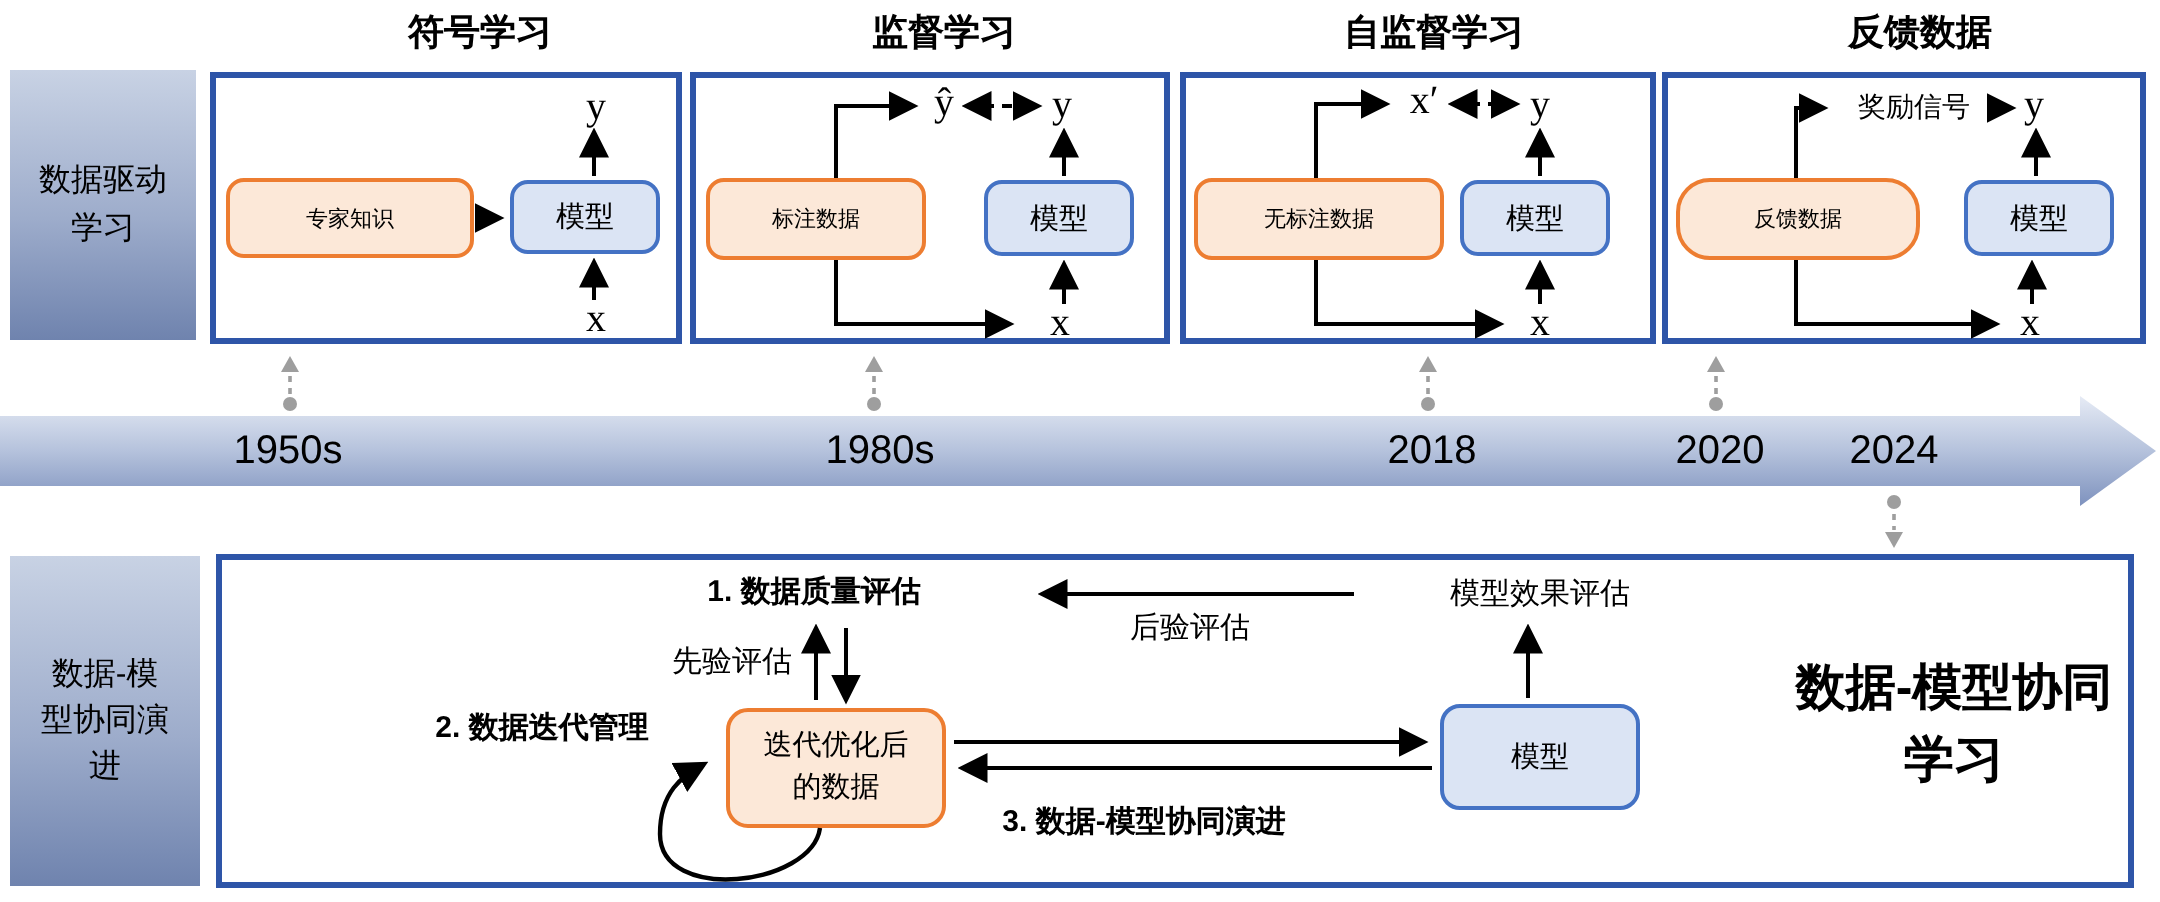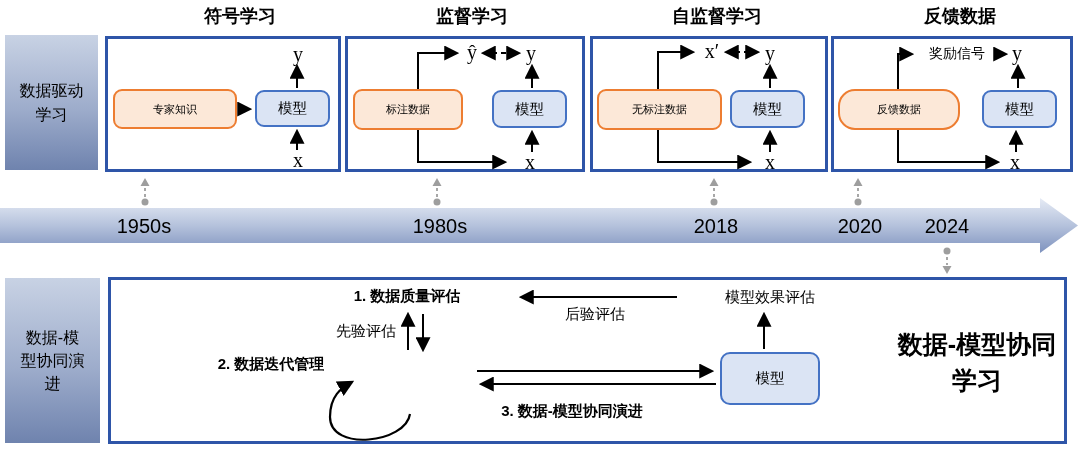--- a/index.html
+++ b/index.html
@@ -119,20 +119,24 @@
   <div class="bigbox z2" style="left:108px;top:277px;width:959px;height:167px;"></div>
 
   <div class="bstep z2" style="left:407px;top:296px;">1. 数据质量评估</div>
   <div class="bstep z2" style="left:271px;top:364px;">2. 数据迭代管理</div>
   <div class="bstep z2" style="left:572px;top:411px;">3. 数据-模型协同演进</div>
 
   <div class="blab z2" style="left:366px;top:331px;">先验评估</div>
   <div class="blab z2" style="left:595px;top:314px;">后验评估</div>
   <div class="blab z2" style="left:770px;top:297px;">模型效果评估</div>
 
+  <div class="obox2 z2" style="left:363px;top:354px;width:110px;height:60px;">
+    <div>迭代优化后</div>
+    <div>的数据</div>
+  </div>
   <div class="bbox2 z2" style="left:720px;top:352px;width:100px;height:53px;">
     <span>模型</span>
     </div>
 
   <div class="btitle z2" style="left:977px;top:362px;">
     <div>数据-模型协同</div>
     <div>学习</div>
   </div>
 
   <svg id="arrowsvg" width="1080" height="451">

